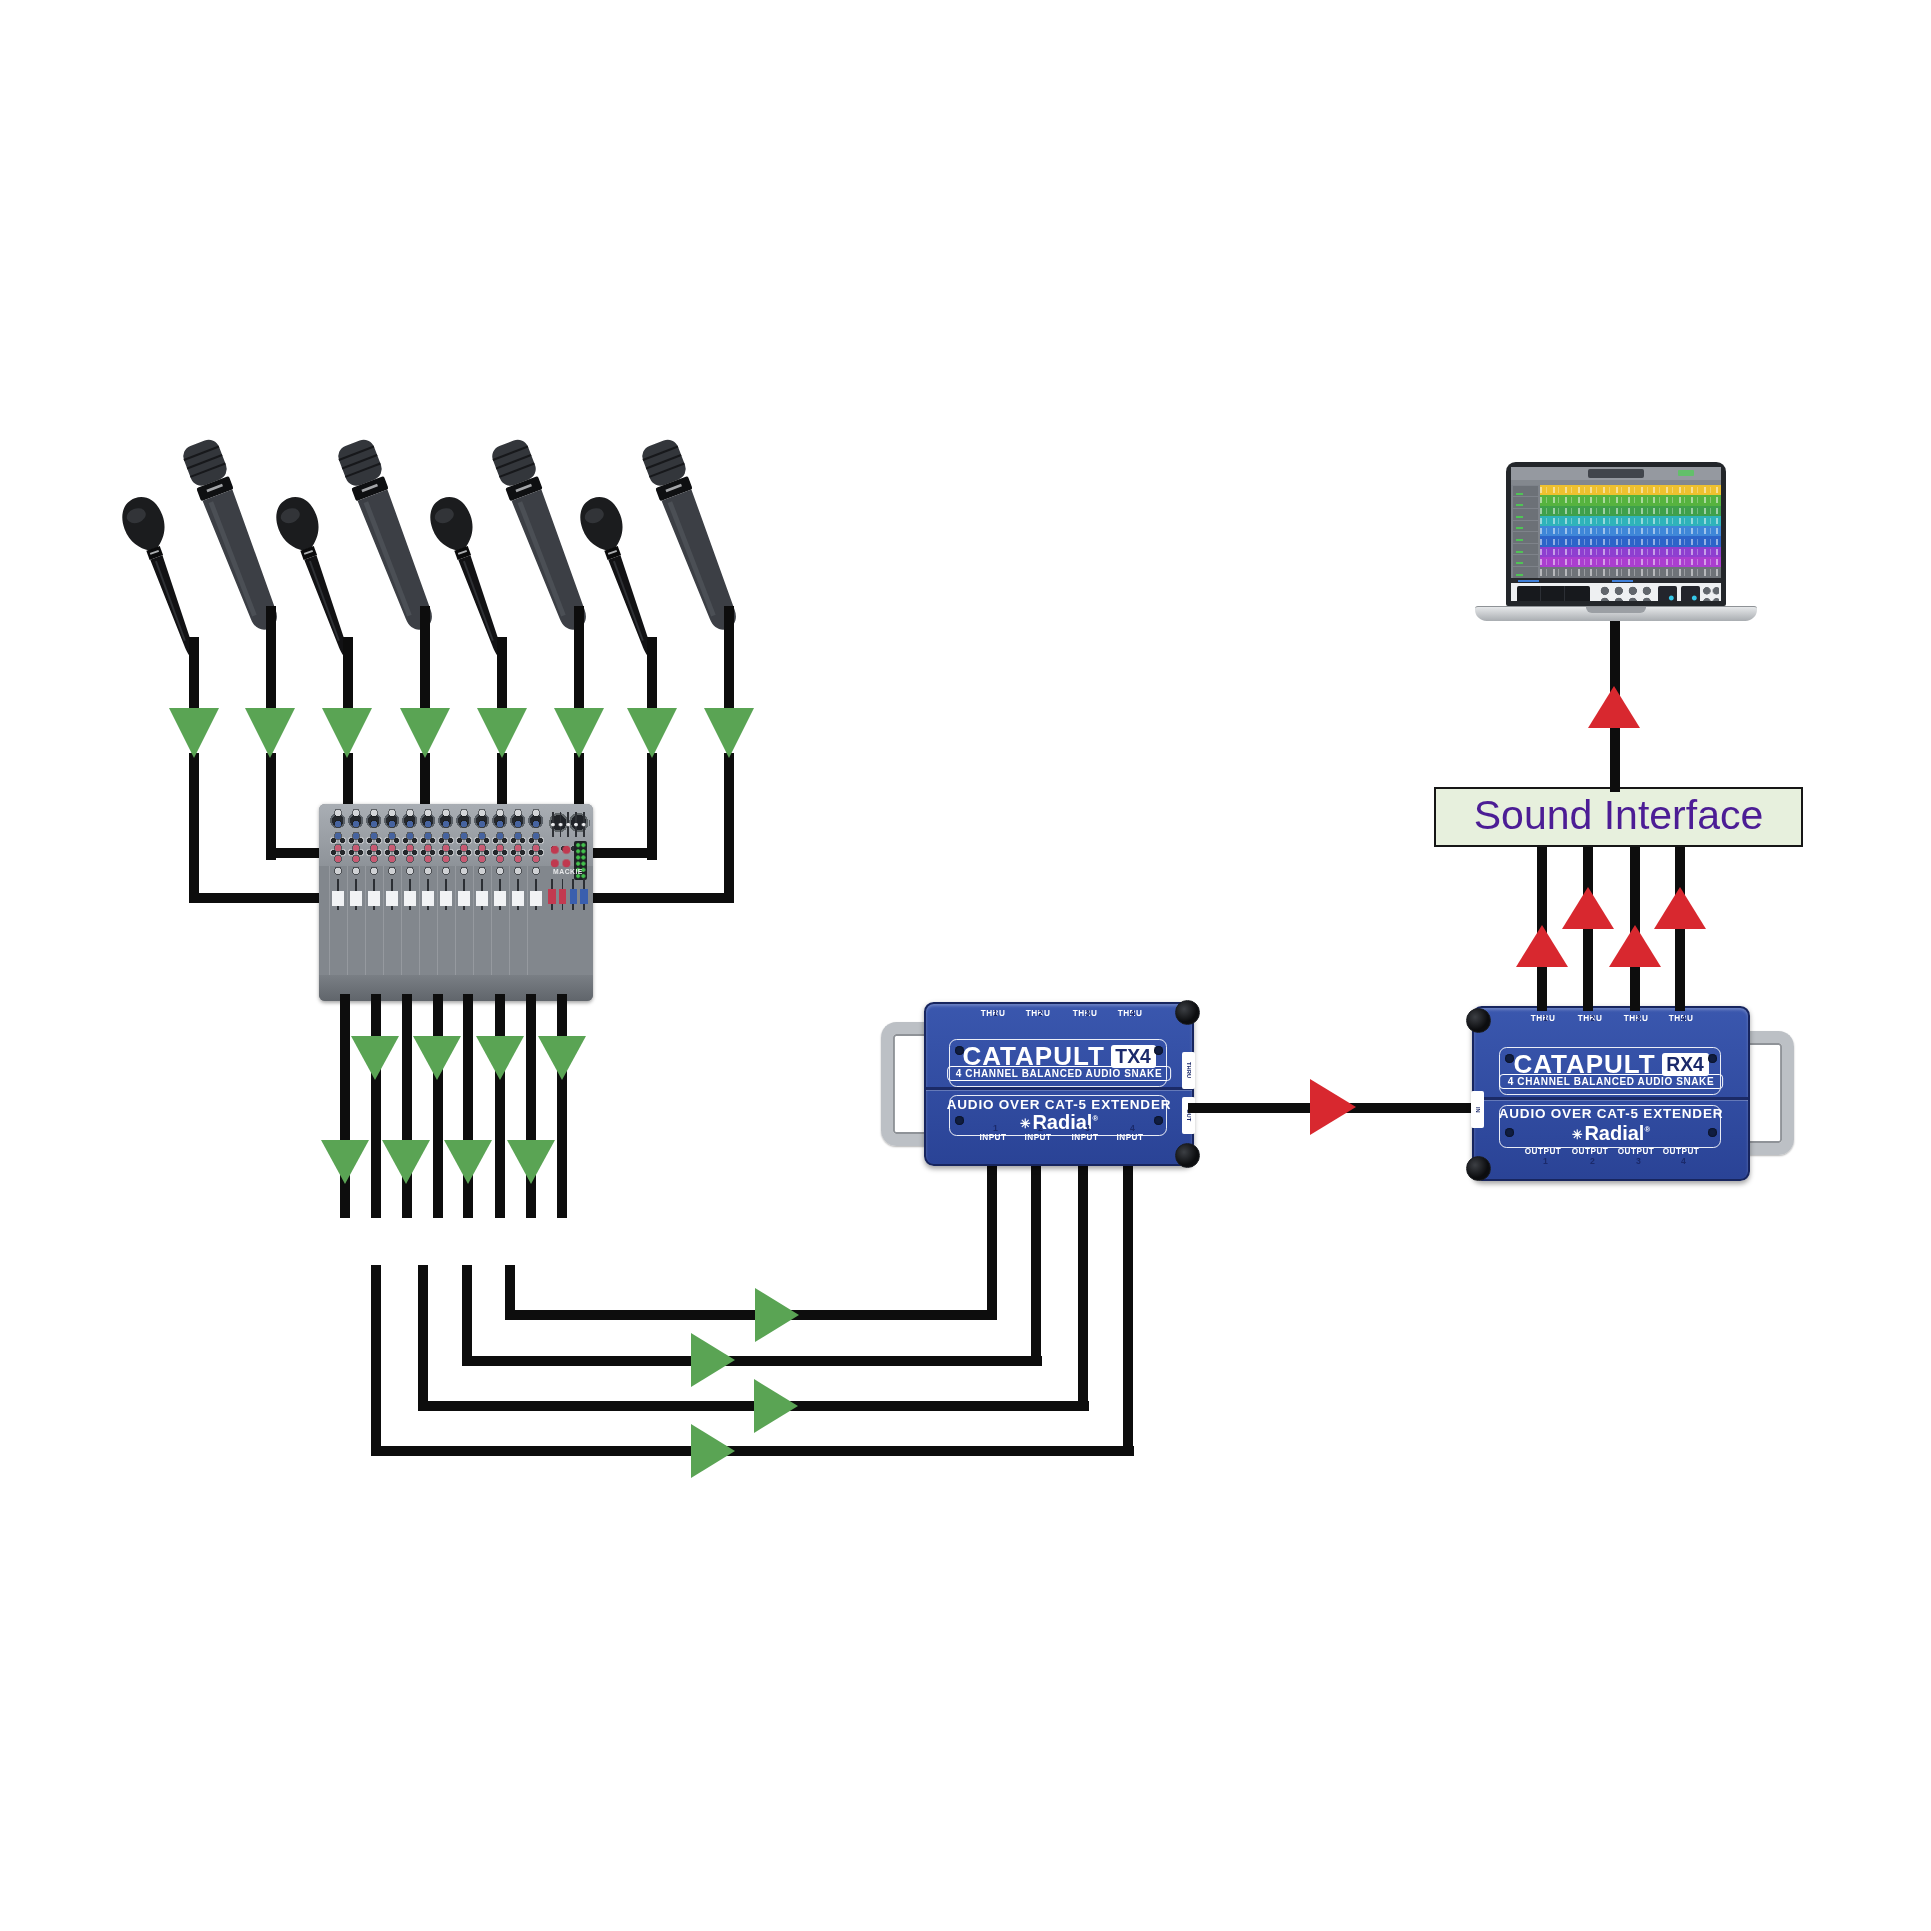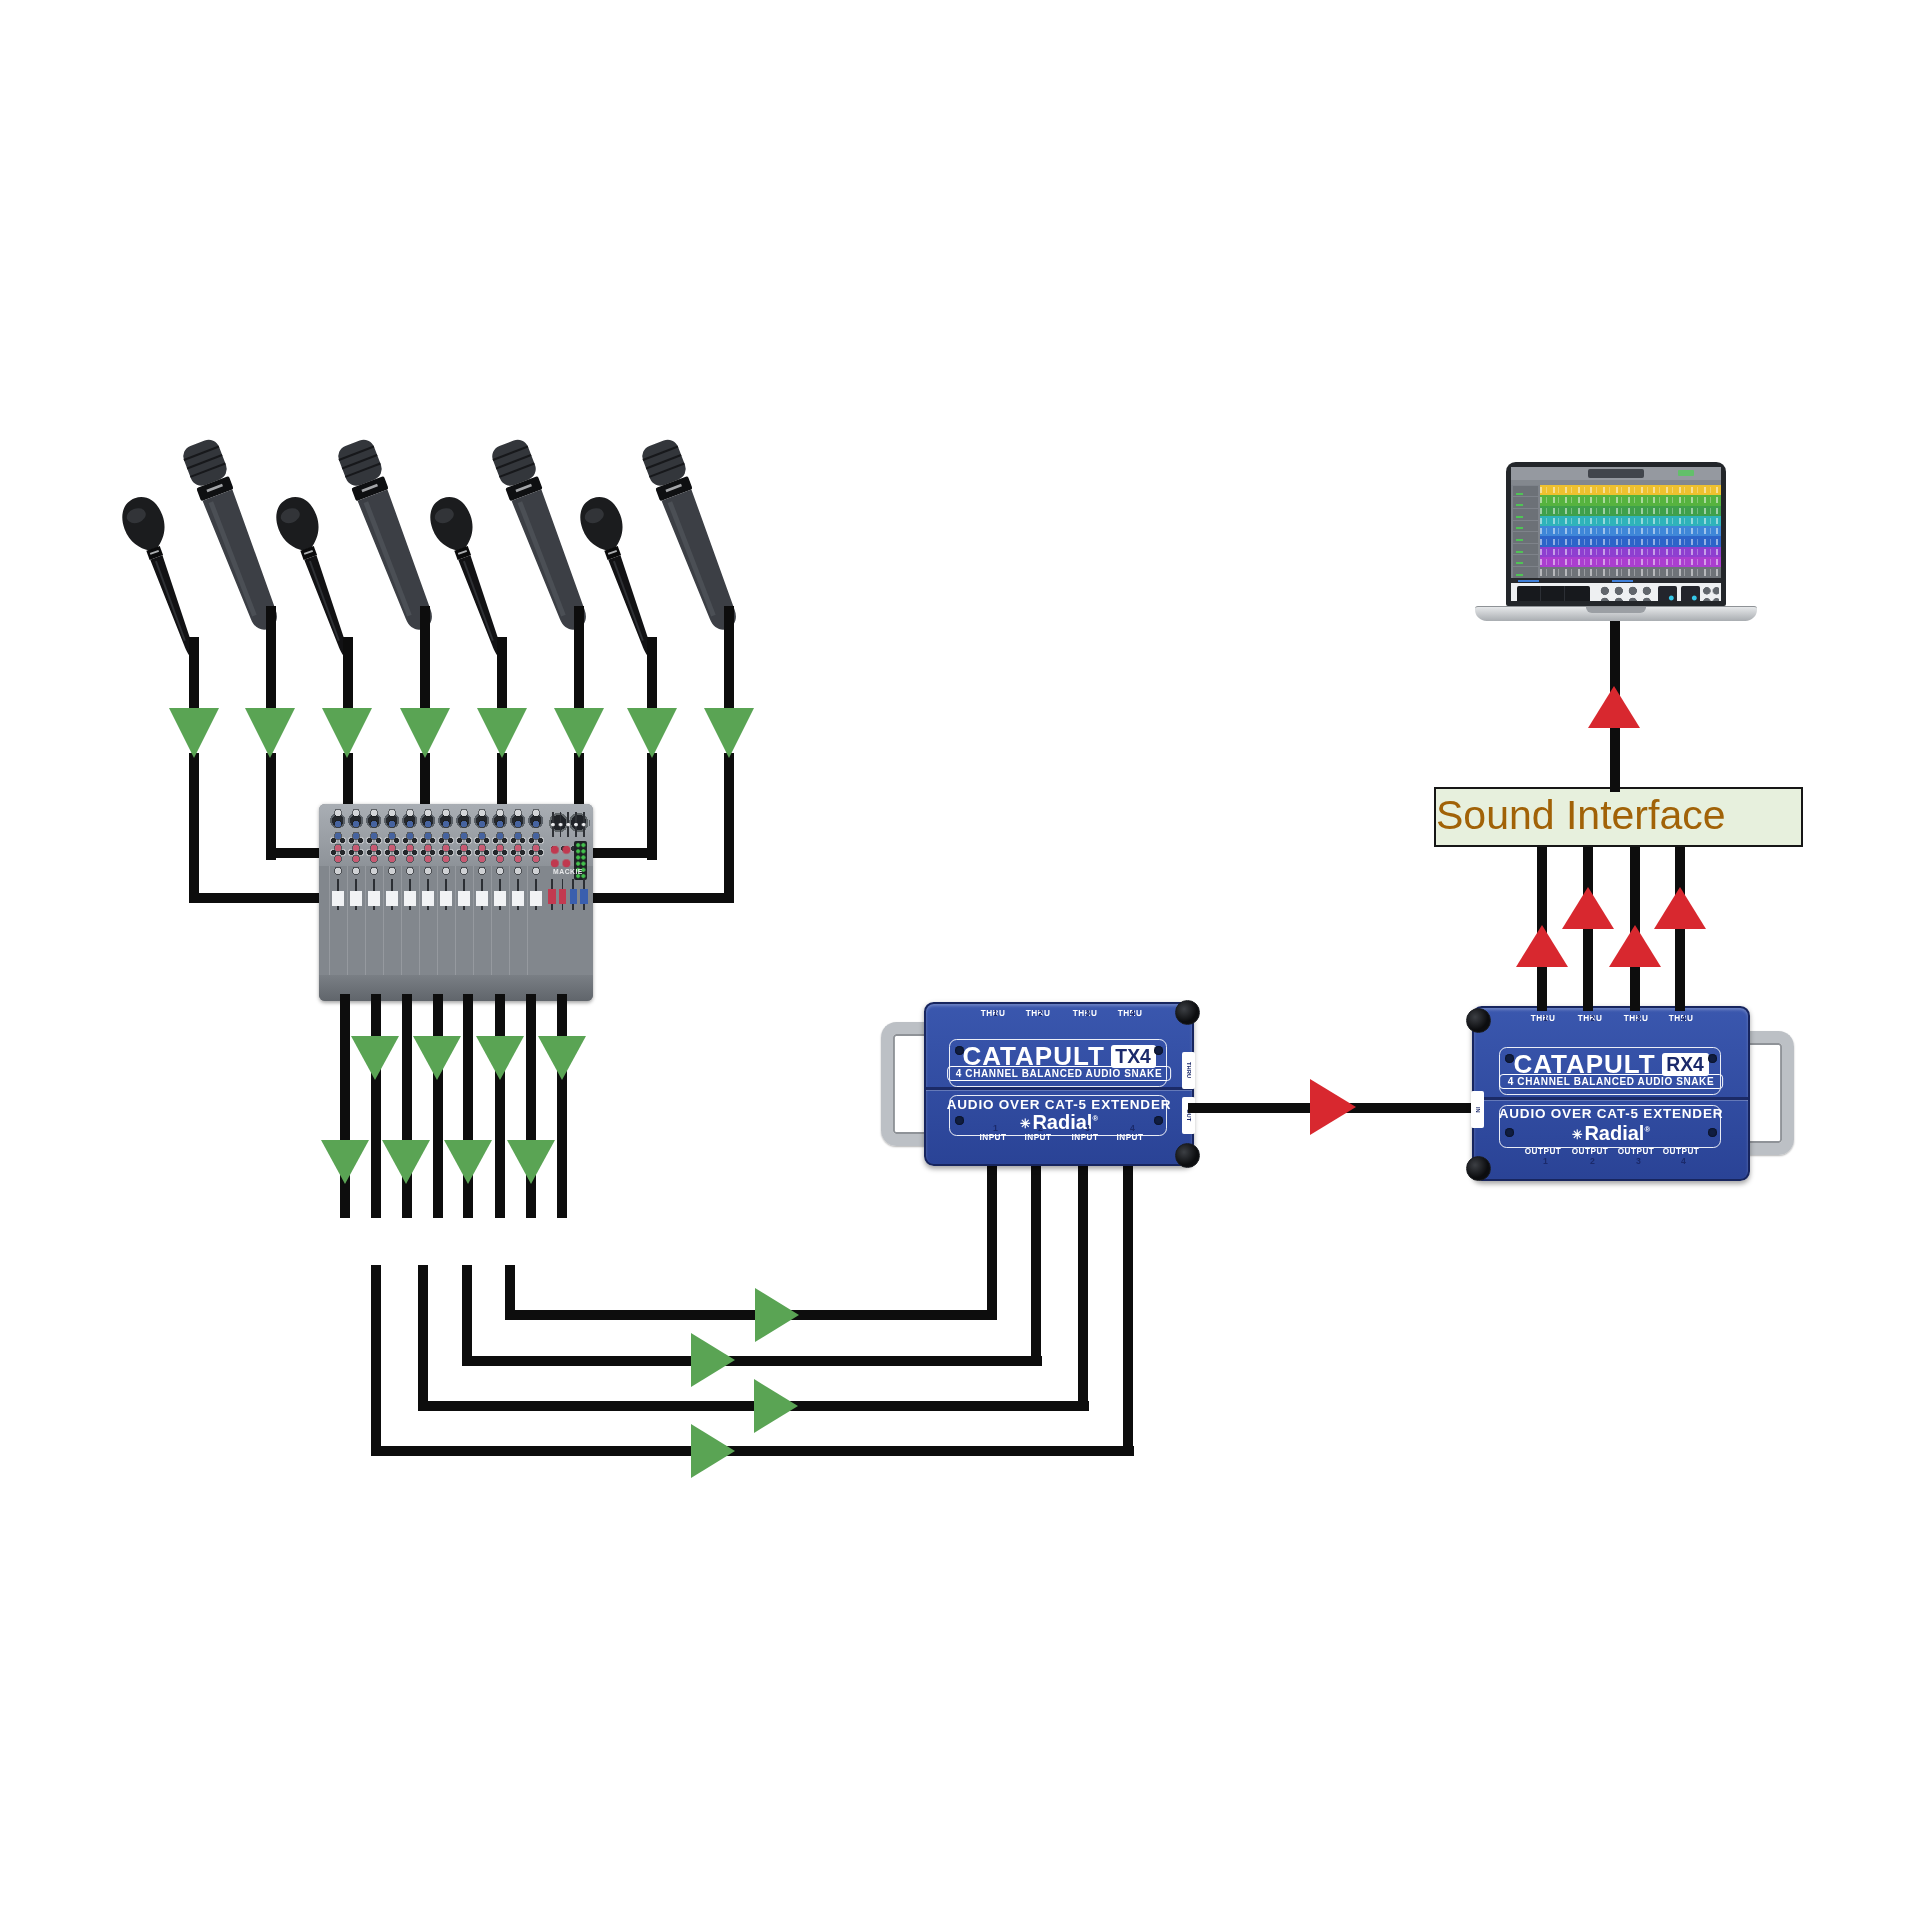--- a/index.html
+++ b/index.html
@@ -10,22 +10,22 @@
   .w{position:absolute;background:#0d0d0d;}
 
   
   .ar{position:absolute;}
   .gd{background:#5aa454;clip-path:polygon(0 0,100% 0,50% 100%);}          
   .gr{background:#5aa454;clip-path:polygon(0 0,100% 50%,0 100%);}          
   .rr{background:#d8282f;clip-path:polygon(0 0,100% 50%,0 100%);}          
   .ru{background:#d8282f;clip-path:polygon(50% 0,100% 100%,0 100%);}       
 
   
-  .lblbox{position:absolute;background:#e7f0dd;border:2.9px solid #161616;color:#a16207;
-          box-sizing:border-box;}
+  .lblbox{position:absolute;background:#e7f0dd;border:2.9px solid #161616;color:#4c1d95;
+          text-align:center;box-sizing:border-box;}
   .lblbox.ad{left:268px;top:1214px;width:369px;height:56px;font-size:39px;line-height:49px;}
   .lblbox.si{left:1434px;top:787px;width:369px;height:60px;font-size:41px;line-height:53px;}
 
   
   .mic{position:absolute;transform-origin:50% 100%;}
   .mic.vocal{width:52px;height:176px;transform:rotate(-20deg);}
   .mic.inst{width:56px;height:205px;transform:rotate(-21deg);}
 
   
   .mixer{position:absolute;left:319px;top:804px;width:274px;height:197px;background:#848990;

